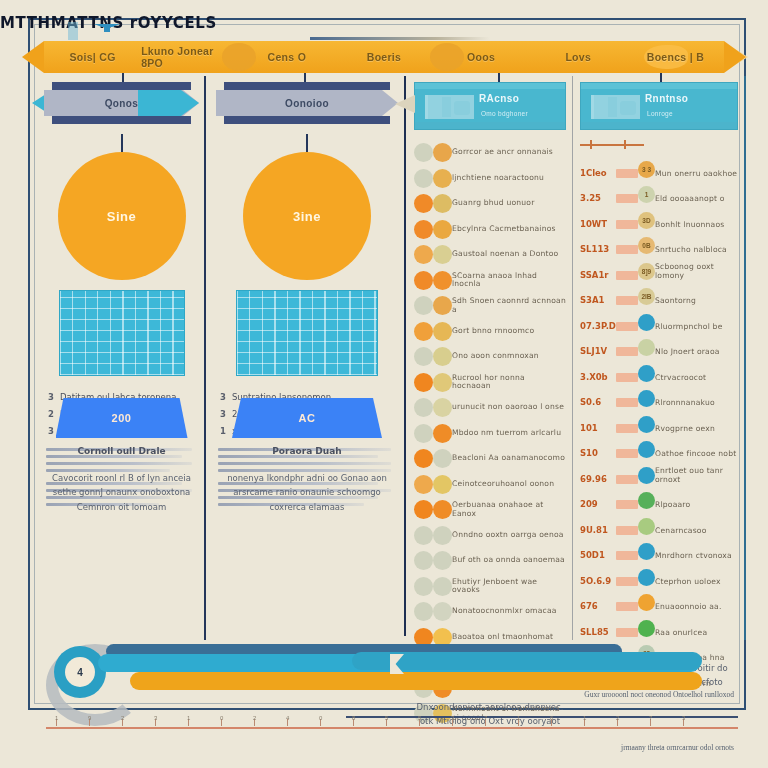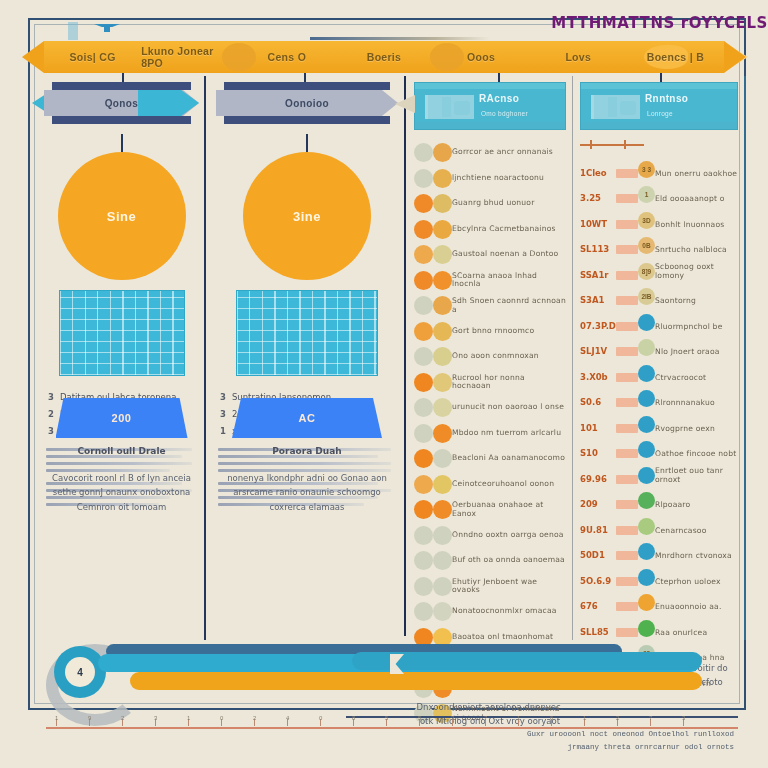--- a/index.html
+++ b/index.html
@@ -18,23 +18,23 @@
     box-sizing:border-box;
   }
   .frame-inner{
     position:absolute;left:34px;top:24px;right:28px;bottom:64px;
     border:1px solid rgba(47,79,115,.35);
     box-sizing:border-box;
   }
 
   
   .title{
-    position:absolute;left:0;right:0;top:14px;text-align:right;
+    position:absolute;left:0;right:0;top:14px;text-align:left;
     font-size:15px;font-weight:bold;letter-spacing:.6px;
-    color:#701a75;
+    color:#0f172a;
     font-family:"DejaVu Sans", sans-serif;
   }
   .title-rule{
     position:absolute;left:310px;top:37px;width:180px;height:3px;
     background:linear-gradient(90deg,#4a6a90,#b9b29c 70%,rgba(185,178,156,0));
   }
   .title-sub{
     position:absolute;left:330px;top:41px;width:150px;height:4px;
     background:linear-gradient(90deg,rgba(150,140,120,.55),rgba(150,140,120,0));
   }
@@ -237,21 +237,21 @@
 
   
   .ruler{position:absolute;left:46px;right:30px;bottom:36px;height:16px;}
   .ruler-line{position:absolute;left:0;right:0;top:11px;height:1.5px;background:#d4866a;}
   .ruler-top{position:absolute;left:300px;right:0;top:0;height:1.5px;background:#3b4f72;}
   .ruler .tick{position:absolute;top:3px;width:1px;height:7px;background:#b98a72;}
   .ruler .tl-num{position:absolute;top:-1px;font-size:6px;color:#8a8070;}
 
   .bnote{position:absolute;right:34px;bottom:14px;text-align:right;}
   .bnote div{font-size:7.5px;color:#55606f;line-height:1.75;
-    font-family:Liberation Mono, monospace;}
+    font-family:Liberation Serif, serif;margin-top:40px;}
 
   .mini-icon{position:absolute;left:94px;top:20px;width:26px;height:12px;}
   .mini-icon i{position:absolute;background:#2f8fc0;}
   .mini-icon i:nth-child(1){left:0;top:4px;width:26px;height:3px;
     clip-path:polygon(0 0,100% 0,70% 100%,30% 100%);}
   .mini-icon i:nth-child(2){left:10px;top:7px;width:6px;height:5px;}
   .mini-blue{position:absolute;left:68px;top:22px;width:10px;height:18px;
     background:#6fb9d8;opacity:.5;}
 </style>
 </head>

